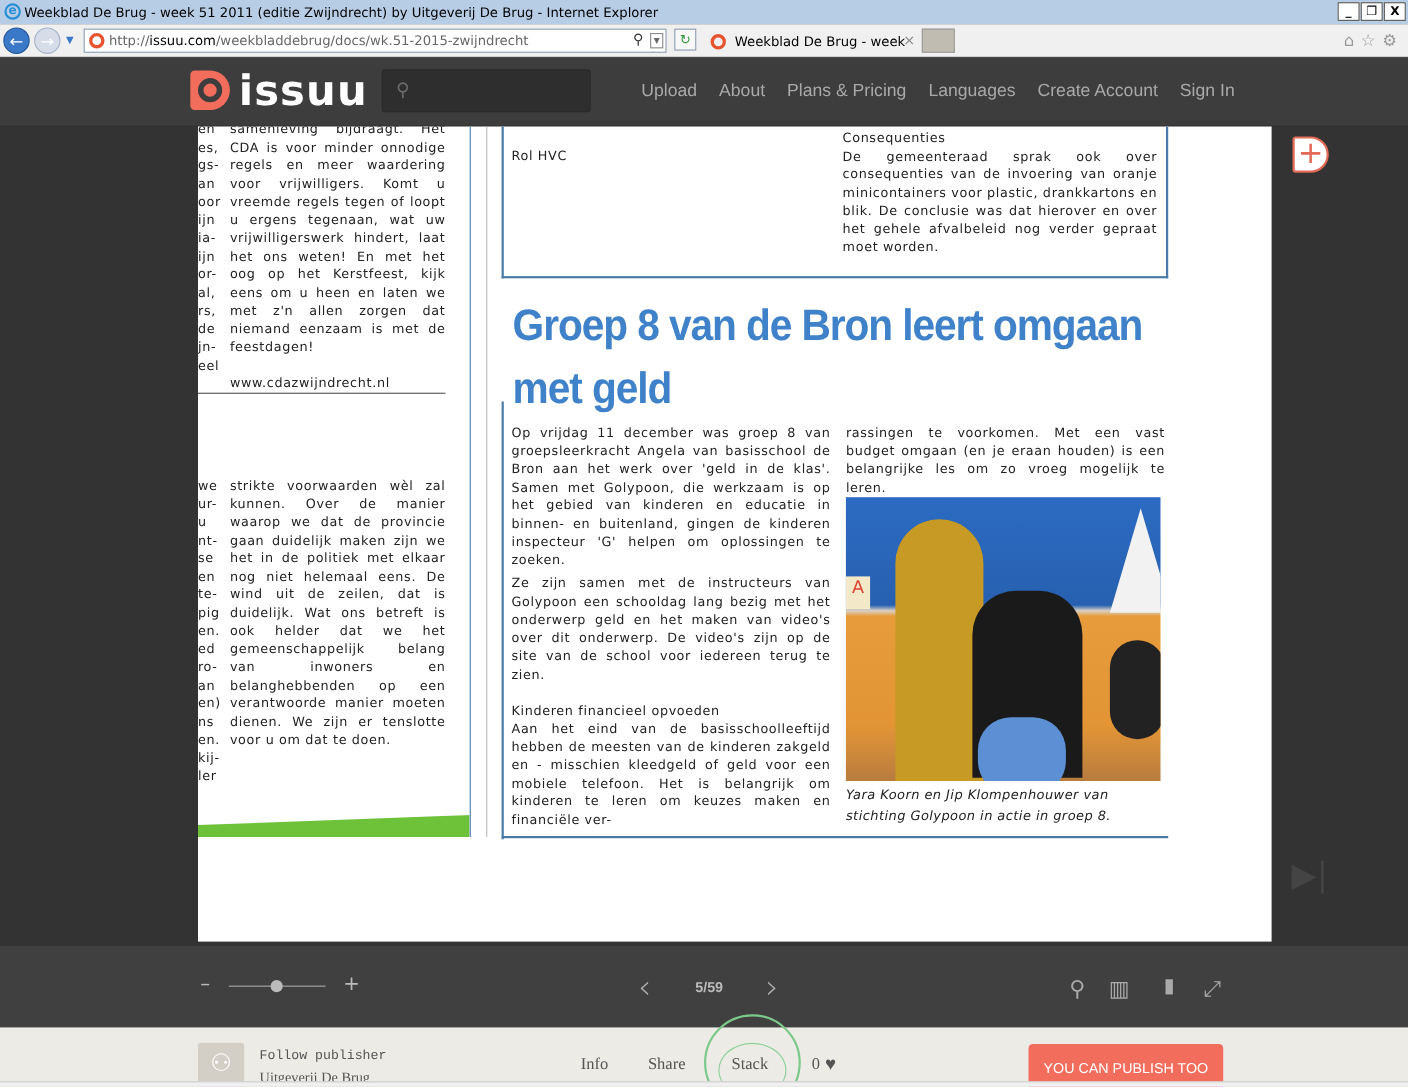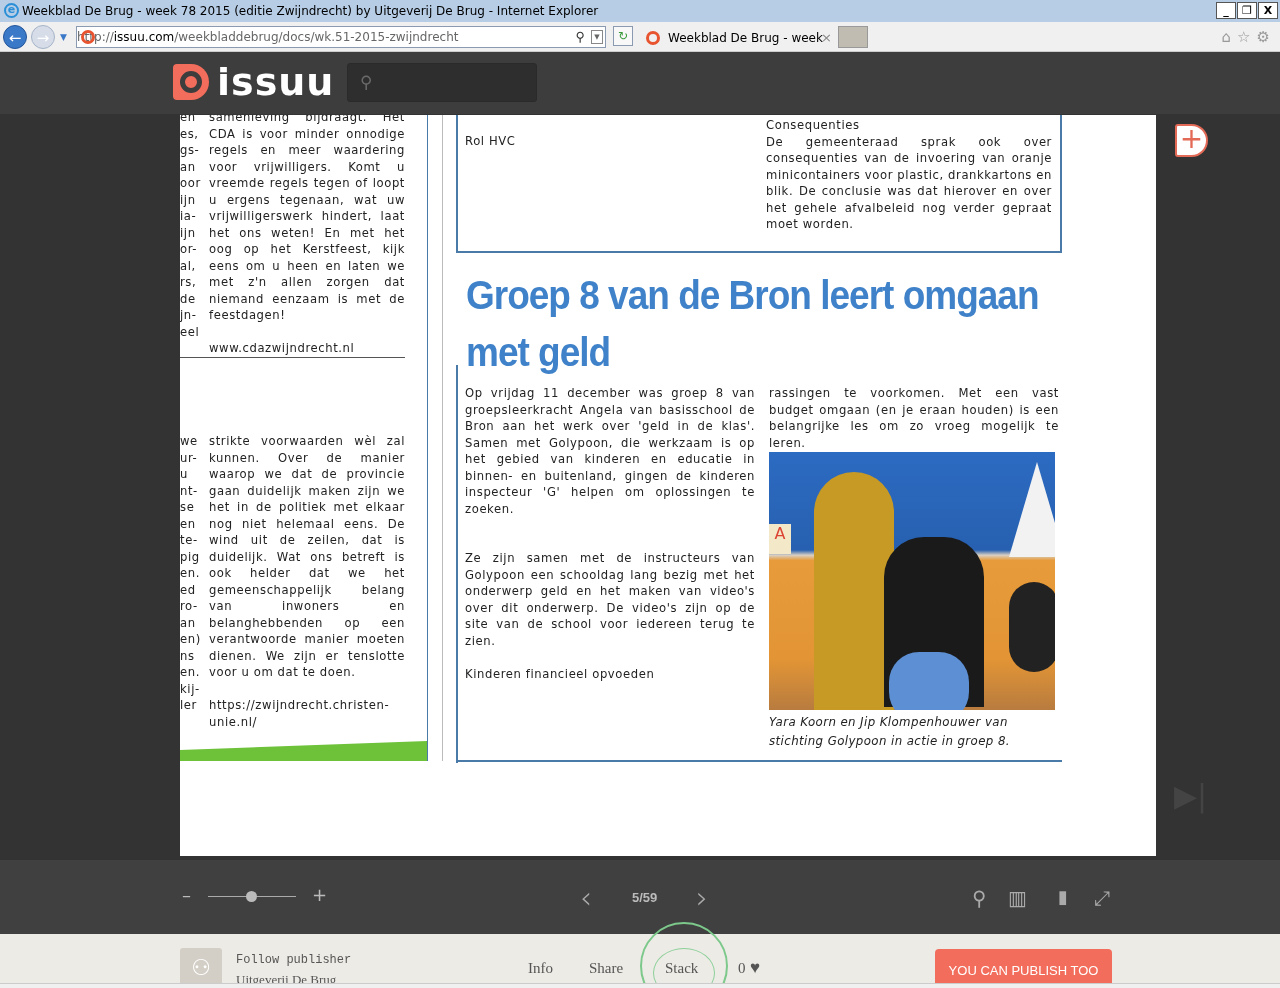--- a/index.html
+++ b/index.html
@@ -5,21 +5,21 @@
 *{box-sizing:border-box;margin:0;padding:0}
 html,body{width:1280px;height:988px;overflow:hidden;background:#333;font-family:"DejaVu Sans",sans-serif}
 .titlebar{position:absolute;left:0;top:0;width:1280px;height:22px;background:#b7cde6;color:#000;font-size:12px;line-height:22px;padding-left:22px}
 .titlebar .ie{position:absolute;left:4px;top:3px;width:15px;height:15px;border-radius:50%;border:2px solid #2a8fd6;color:#2a8fd6;font-size:11px;line-height:10px;text-align:center;font-weight:bold}
 .winbtns{position:absolute;right:2px;top:2px;display:flex}
 .winbtns div{width:20px;height:17px;border:1px solid #555;background:#fff;font-size:11px;line-height:15px;text-align:center;font-weight:bold;margin-left:1px}
 .navbar{position:absolute;left:0;top:22px;width:1280px;height:30px;background:#f0f0f0;border-bottom:1px solid #ccc}
 .navbtn{position:absolute;top:3px;width:24px;height:24px;border-radius:50%;background:#3a78c8;color:#fff;text-align:center;font-size:15px;line-height:24px;border:1px solid #24569a}
 .navbtn.fwd{background:#d6dde8;color:#fff;border-color:#a5b3c8}
 .dd{position:absolute;left:60px;top:10px;font-size:9px;color:#3a78c8}
-.addr{position:absolute;left:76px;top:4px;width:530px;height:22px;background:#fff;border:1px solid #8a9ab0;font-size:12px;line-height:20px;color:#666}
+.addr{position:absolute;left:76px;top:4px;width:530px;height:22px;background:#fff;border:1px solid #8a9ab0;font-size:12px;line-height:20px;padding-left:22px;color:#666}
 .addr .logo{position:absolute;left:4px;top:3px;width:14px;height:14px;border-radius:50%;border:3px solid #e8542f}
 .addr .dom{color:#000}
 .addr .srch{position:absolute;right:20px;top:0;color:#333;font-size:13px}
 .addr .ddb{position:absolute;right:2px;top:3px;width:12px;height:14px;border:1px solid #888;font-size:7px;text-align:center;line-height:12px}
 .refresh{position:absolute;left:613px;top:4px;width:20px;height:20px;border:1px solid #8a9ab0;color:#3a9a3a;font-size:12px;text-align:center;line-height:18px;background:#f8f8f8}
 .tab{position:absolute;left:640px;top:2px;width:196px;height:28px;font-size:12px;line-height:28px;padding-left:28px;color:#000}
 .tab .logo{position:absolute;left:6px;top:7px;width:14px;height:14px;border-radius:50%;border:3px solid #e8542f}
 .tab .x{position:absolute;right:4px;top:0;color:#888;font-size:13px}
 .newtab{position:absolute;left:838px;top:4px;width:30px;height:22px;background:#c0bcb2;border:1px solid #999}
 .tools{position:absolute;right:4px;top:6px;color:#999;font-size:15px;letter-spacing:6px}
@@ -70,21 +70,21 @@
 .ring1{position:absolute;left:640px;top:-12px;width:88px;height:88px;border:2px solid #7cc98b;border-radius:50%}
 .ring2{position:absolute;left:653px;top:14px;width:62px;height:50px;border:1px solid #8dd09a;border-radius:50%}
 .publish{position:absolute;left:935px;top:15px;width:177px;height:45px;background:#f36d5c;color:#fff;border-radius:4px;font-size:13px;text-align:center;line-height:43px;font-family:"Liberation Sans",sans-serif}
 .statusbar{position:absolute;left:0;top:983px;width:1280px;height:5px;background:#f0f0f0;border-top:1px solid #ccc}
 </style>
 </head>
 <body>
 
 <div class="titlebar">
   <span class="ie">e</span>
-  <span>Weekblad De Brug - week 78 2015 (editie Zwijndrecht) by Uitgeverij De Brug - Internet Explorer</span>
+  <span>Weekblad De Brug - week 51 2011 (editie Zwijndrecht) by Uitgeverij De Brug - Internet Explorer</span>
   <div class="winbtns">
     <div>_</div>
     <div>❐</div>
     <div style="background:#fff">X</div>
   </div>
 </div>
 
 <div class="navbar">
   <div class="navbtn" style="left:3px">←</div>
   <div class="navbtn fwd" style="left:31px">→</div>
@@ -107,20 +107,28 @@
 
 <div class="header">
   <div class="brand">
     <div class="mark"></div>
     <span class="word">issuu</span>
   </div>
   <div class="searchbox">
     <span class="ico">⚲</span>
     <input placeholder="" style="">
   </div>
+  <nav class="topnav">
+    <a>Upload</a>
+    <a>About</a>
+    <a>Plans &amp; Pricing</a>
+    <a>Languages</a>
+    <a>Create Account</a>
+    <a>Sign In</a>
+  </nav>
 </div>
 
 <div class="stage"></div>
 
 <div class="page">
 
   <div class="frag" style="top:-6px">
     <div>en</div>
     <div>es,</div>
     <div>gs-</div>
@@ -156,43 +164,43 @@
     <div>ro-</div>
     <div>an</div>
     <div>en)</div>
     <div>ns</div>
     <div>en.</div>
     <div>kij-</div>
     <div>ler</div>
   </div>
   <div class="txt" style="left:29px;top:318px;width:196px">
     <p>strikte voorwaarden wèl zal kunnen. Over de manier waarop we dat de provincie gaan duidelijk maken zijn we het in de politiek met elkaar nog niet helemaal eens. De wind uit de zeilen, dat is duidelijk. Wat ons betreft is ook helder dat we het gemeenschappelijk belang van inwoners en belanghebbenden op een verantwoorde manier moeten dienen. We zijn er tenslotte voor u om dat te doen.</p>
-    <p style="margin-top:16.5px;text-align:left">https://zwijndrecht.christen-unie.nl/</p>
   </div>
   <div class="green"></div>
   <div class="rule" style="left:247px;top:0;width:1px;height:646px"></div>
   <div class="rule" style="left:262px;top:0;width:1px;height:646px;background:#bbb"></div>
 
   <div class="rule" style="left:276px;top:0;width:2px;height:138px"></div>
   <div class="rule" style="left:880px;top:0;width:2px;height:138px"></div>
   <div class="rule" style="left:276px;top:136px;width:606px;height:2px"></div>
   <div class="txt" style="left:285px;top:18px;width:286px">
     <p class="bold">Rol HVC</p>
   </div>
   <div class="txt" style="left:586px;top:2px;width:286px">
     <p class="bold">Consequenties</p>
     <p>De gemeenteraad sprak ook over consequenties van de invoering van oranje minicontainers voor plastic, drankkartons en blik. De conclusie was dat hierover en over het gehele afvalbeleid nog verder gepraat moet worden.</p>
   </div>
 
   <div class="headline">Groep 8 van de Bron leert omgaan met geld</div>
   <div class="rule" style="left:276px;top:250px;width:2px;height:398px"></div>
   <div class="txt" style="left:285px;top:270px;width:290px">
     <p class="bold">Op vrijdag 11 december was groep 8 van groepsleerkracht Angela van basisschool de Bron aan het werk over 'geld in de klas'. Samen met Golypoon, die werkzaam is op het gebied van kinderen en educatie in binnen- en buitenland, gingen de kinderen inspecteur 'G' helpen om oplossingen te zoeken.</p>
-    <p style="margin-top:33px">Ze zijn samen met de instructeurs van Golypoon een schooldag lang bezig met het onderwerp geld en het maken van video's over dit onderwerp. De video's zijn op de site van de school voor iedereen terug te zien.</p>
+    <p style="margin-top:5px">Ze zijn samen met de instructeurs van Golypoon een schooldag lang bezig met het onderwerp geld en het maken van video's over dit onderwerp. De video's zijn op de site van de school voor iedereen terug te zien.</p>
     <p class="bold" style="margin-top:16.5px">Kinderen financieel opvoeden</p>
+    <p>Aan het eind van de basisschoolleeftijd hebben de meesten van de kinderen zakgeld en - misschien kleedgeld of geld voor een mobiele telefoon. Het is belangrijk om kinderen te leren om keuzes maken en financiële ver-</p>
   </div>
   <div class="txt" style="left:589px;top:270px;width:290px">
     <p>rassingen te voorkomen. Met een vast budget omgaan (en je eraan houden) is een belangrijke les om zo vroeg mogelijk te leren.</p>
   </div>
   <div class="photo">
     <div class="lbl">A</div>
     <div class="tree"></div>
     <div class="w"></div>
     <div class="m"></div>
     <div class="k2"></div>

